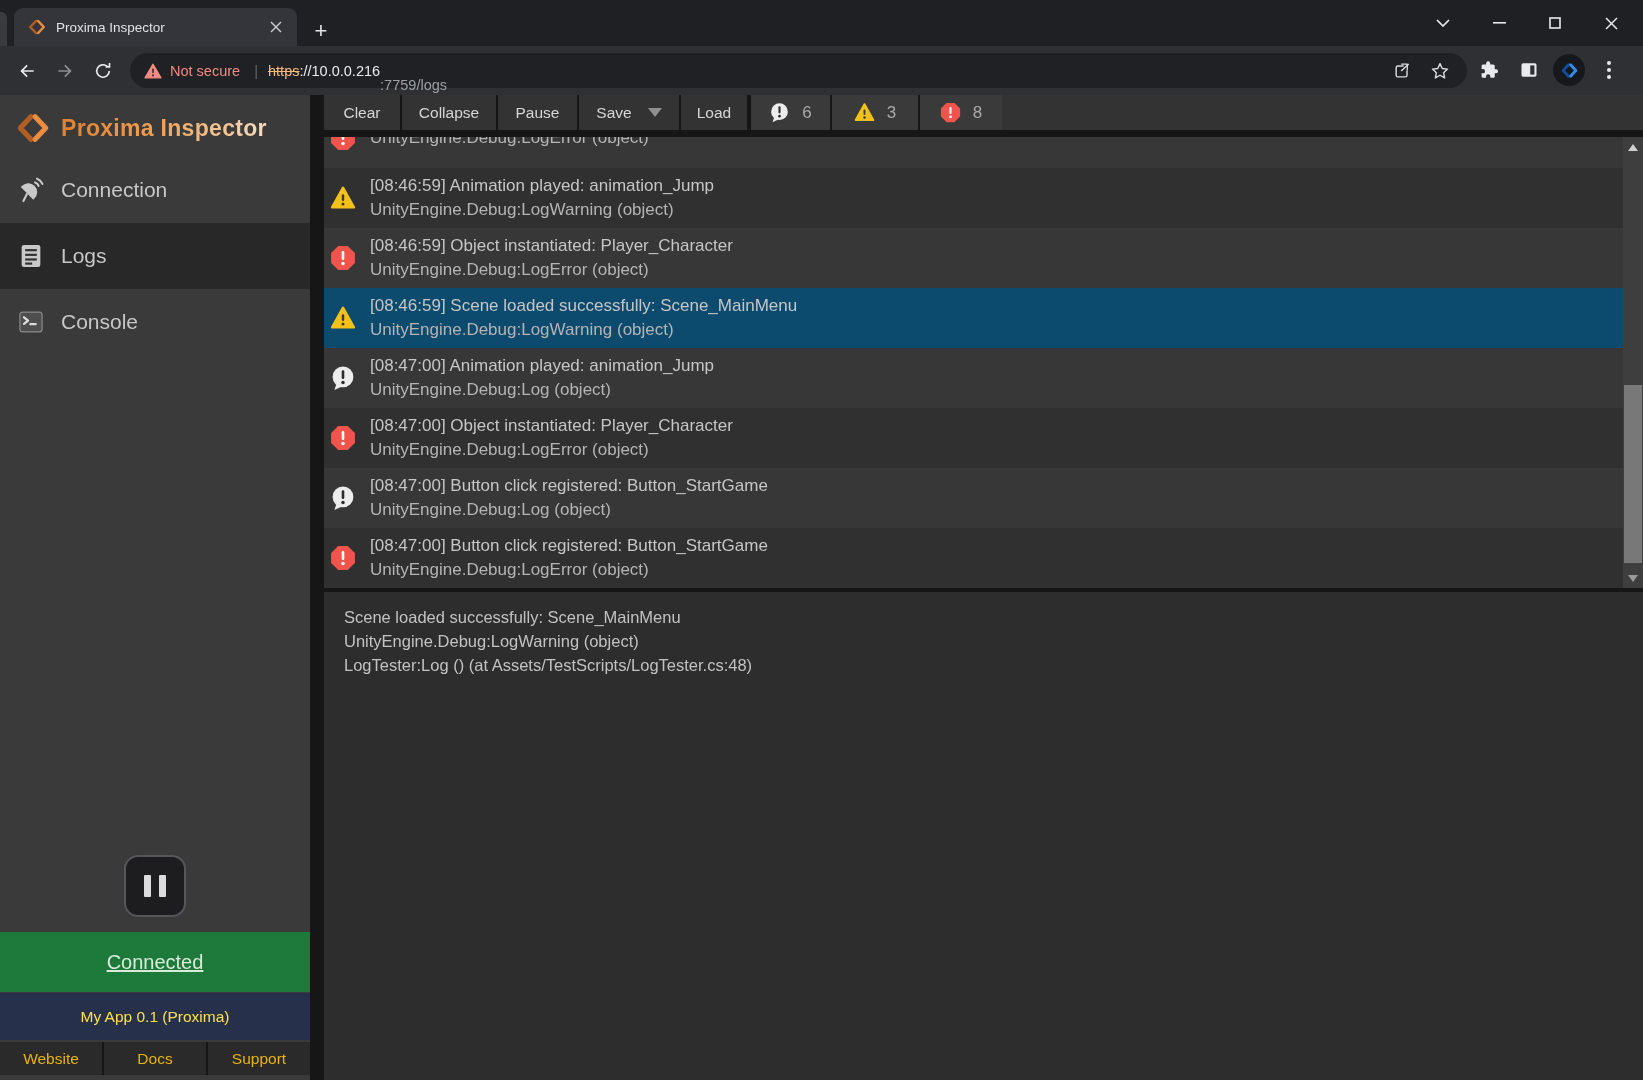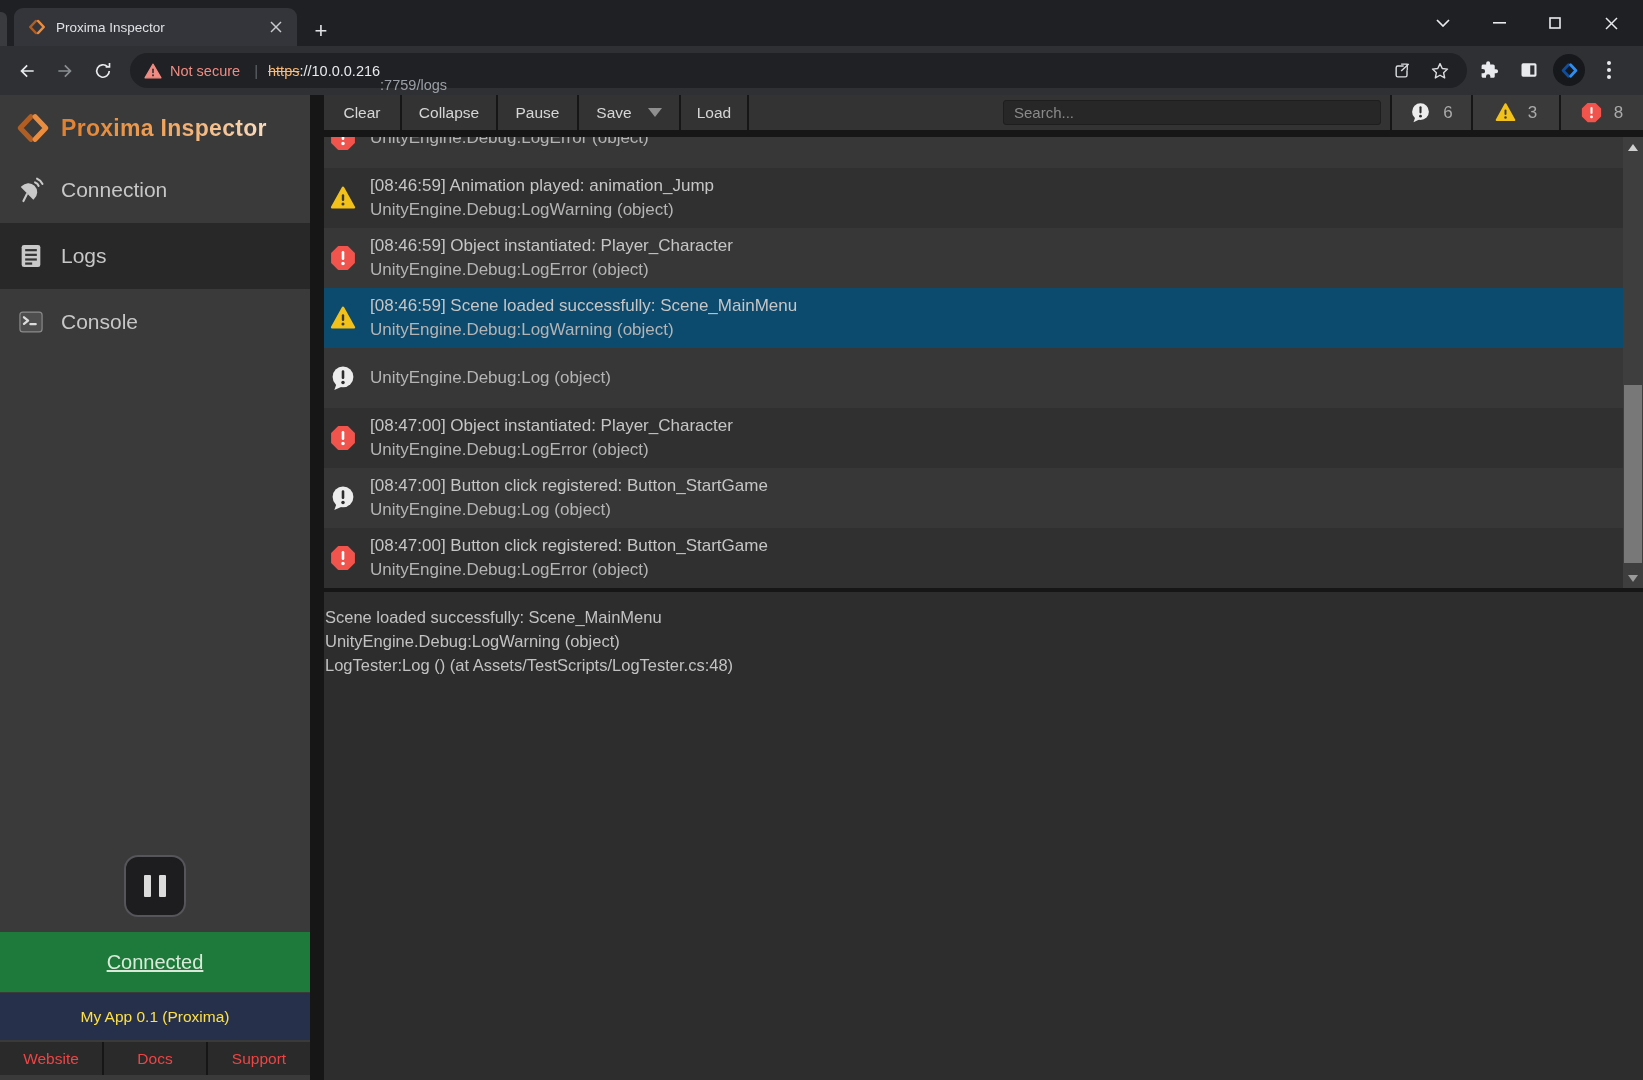--- a/index.html
+++ b/index.html
@@ -50,21 +50,21 @@
   .nav-item.active { background:#282828; }
   .pausebtn { position:absolute; left:124px; top:760px; width:62px; height:62px; background:#1d1d1f;
     border:2px solid #55555a; border-radius:14px; display:flex; align-items:center; justify-content:center; gap:8px; }
   .pausebtn i { display:block; width:7px; height:22px; background:#dcdcdc; border-radius:1px; }
   .conn-bar { position:absolute; left:0; top:837px; width:310px; height:60px; background:#1e7a3b;
     display:flex; align-items:center; justify-content:center; color:#d9ead9; font-size:20px;text-decoration:underline; }
   .app-bar { position:absolute; left:0; top:898px; width:310px; height:47px; background:#26304a;
     display:flex; align-items:center; justify-content:center; color:#fde047; font-size:15.5px; }
   .side-footer { position:absolute; left:0; top:947px; width:310px; height:33px; display:flex; gap:2px; background:#161616; }
   .foot-cell { flex:1; background:#2a2a2a; display:flex; align-items:center; justify-content:center;
-    color:#ef4444; font-size:15.5px; }
+    color:#eab308; font-size:15.5px; }
 
   
   .main { position:absolute; left:310px; top:0; width:1333px; height:985px; background:#161616; }
   .toolbar { position:absolute; left:14px; top:0; width:1319px; height:35px; background:#333333; display:flex; }
   .tbtn { display:flex; align-items:center; justify-content:center; color:#d6d6d6; font-size:15.5px; }
   .sep { width:2px; background:#161616; }
   .tb-spacer { flex:1; position:relative; }
   .search { position:absolute; right:9px; top:5px; width:378px; height:25px; background:#272727;
     border:1px solid #1e1e1e; border-radius:3px; color:#bdbdbd; font-size:15px; padding:0 10px; outline:none;
     font-family:"Liberation Sans", sans-serif; }
@@ -88,21 +88,21 @@
   .l2 { color:#b4b4b4; font-size:17px; line-height:24px; }
 
   .vscroll { position:absolute; right:0; top:0; width:20px; height:451px; background:#3e3e3e; }
   .varrow { position:absolute; left:0; width:20px; height:20px; display:flex; align-items:center; justify-content:center; }
   .tri-up { width:0; height:0; border-left:5px solid transparent; border-right:5px solid transparent; border-bottom:7px solid #cfcfcf; }
   .tri-dn { width:0; height:0; border-left:5px solid transparent; border-right:5px solid transparent; border-top:7px solid #9a9a9a; }
   .vthumb { position:absolute; left:1px; top:248px; width:18px; height:178px; background:#787878; }
 
   .list-bottom { position:absolute; left:0; top:493px; width:1333px; height:4px; background:#161616; }
   .detail { position:absolute; left:14px; top:497px; width:1319px; height:488px; background:#2d2d2d;
-    padding:13px 0 0 1px; }
+    padding:13px 0 0 20px; }
   .detail div { color:#c2c2c2; font-size:16.5px; line-height:24px; }
 
   svg { display:block; }
 </style>
 </head>
 <body>
 
 <div class="frame">
 
   <div class="tabstrip">
@@ -302,23 +302,20 @@
         <div class="sep"></div>
         <div class="tbtn" style="width:79px">Pause</div>
         <div class="sep"></div>
         <div class="tbtn" style="width:100px">
           <span>Save</span>
           <span style="margin-left:16px;width:0;height:0;border-left:7px solid transparent;border-right:7px solid transparent;border-top:9px solid #8f8f8f;"></span>
         </div>
         <div class="sep"></div>
         <div class="tbtn" style="width:66px">Load</div>
         <div class="sep"></div>
-        <div class="tb-spacer">
-          <input class="search" type="text" placeholder="Search..." style="">
-        </div>
         <div class="sep"></div>
         <div class="badge" style="width:79px">
           <span>
             <svg width="21" height="21" viewBox="0 0 24 24">
                 <circle cx="12" cy="11" r="9.6" fill="#ececec"></circle>
                 <path d="M6.2 16.8 L4 23 L11.2 19.8 Z" fill="#ececec"></path>
                 <rect x="10.8" y="4.8" width="2.4" height="8.2" rx="1.2" fill="#2b2b2b"></rect>
                 <circle cx="12" cy="16.2" r="1.6" fill="#2b2b2b"></circle>
               </svg>
           </span>
@@ -414,20 +411,21 @@
     <div class="row-inner">
       <span class="lvl">
                 <svg width="26" height="26" viewBox="0 0 24 24">
                   <circle cx="12" cy="11" r="9.6" fill="#ececec"></circle>
                   <path d="M6.2 16.8 L4 23 L11.2 19.8 Z" fill="#ececec"></path>
                   <rect x="10.8" y="4.8" width="2.4" height="8.2" rx="1.2" fill="#2b2b2b"></rect>
                   <circle cx="12" cy="16.2" r="1.6" fill="#2b2b2b"></circle>
                 </svg>
               </span>
       <div class="lines">
+        <div class="l1">[08:47:00] Animation played: animation_Jump</div>
         <div class="l2">UnityEngine.Debug:Log (object)</div>
       </div>
     </div>
   </div>
           <div class="log-row shade-b">
     <div class="row-inner">
       <span class="lvl">
                 <svg width="26" height="26" viewBox="0 0 24 24">
                   <path d="M7.8 2h8.4L22 7.8v8.4L16.2 22H7.8L2 16.2V7.8Z" fill="#f0544c" stroke="#f0544c" stroke-width="2" stroke-linejoin="round"></path>
                   <rect x="10.8" y="5.6" width="2.4" height="8.2" rx="1.2" fill="#fff"></rect>

